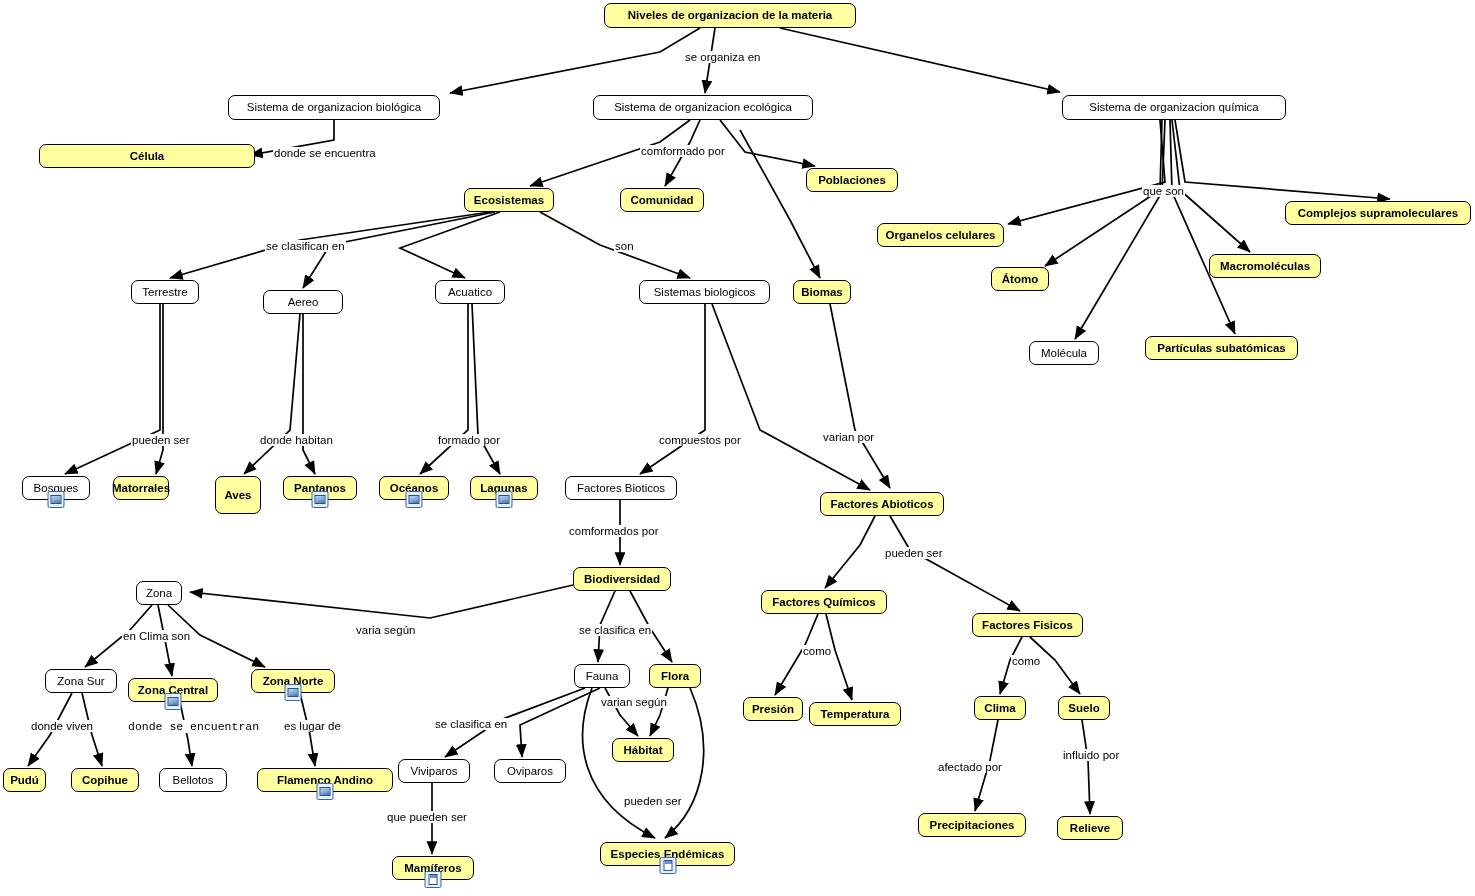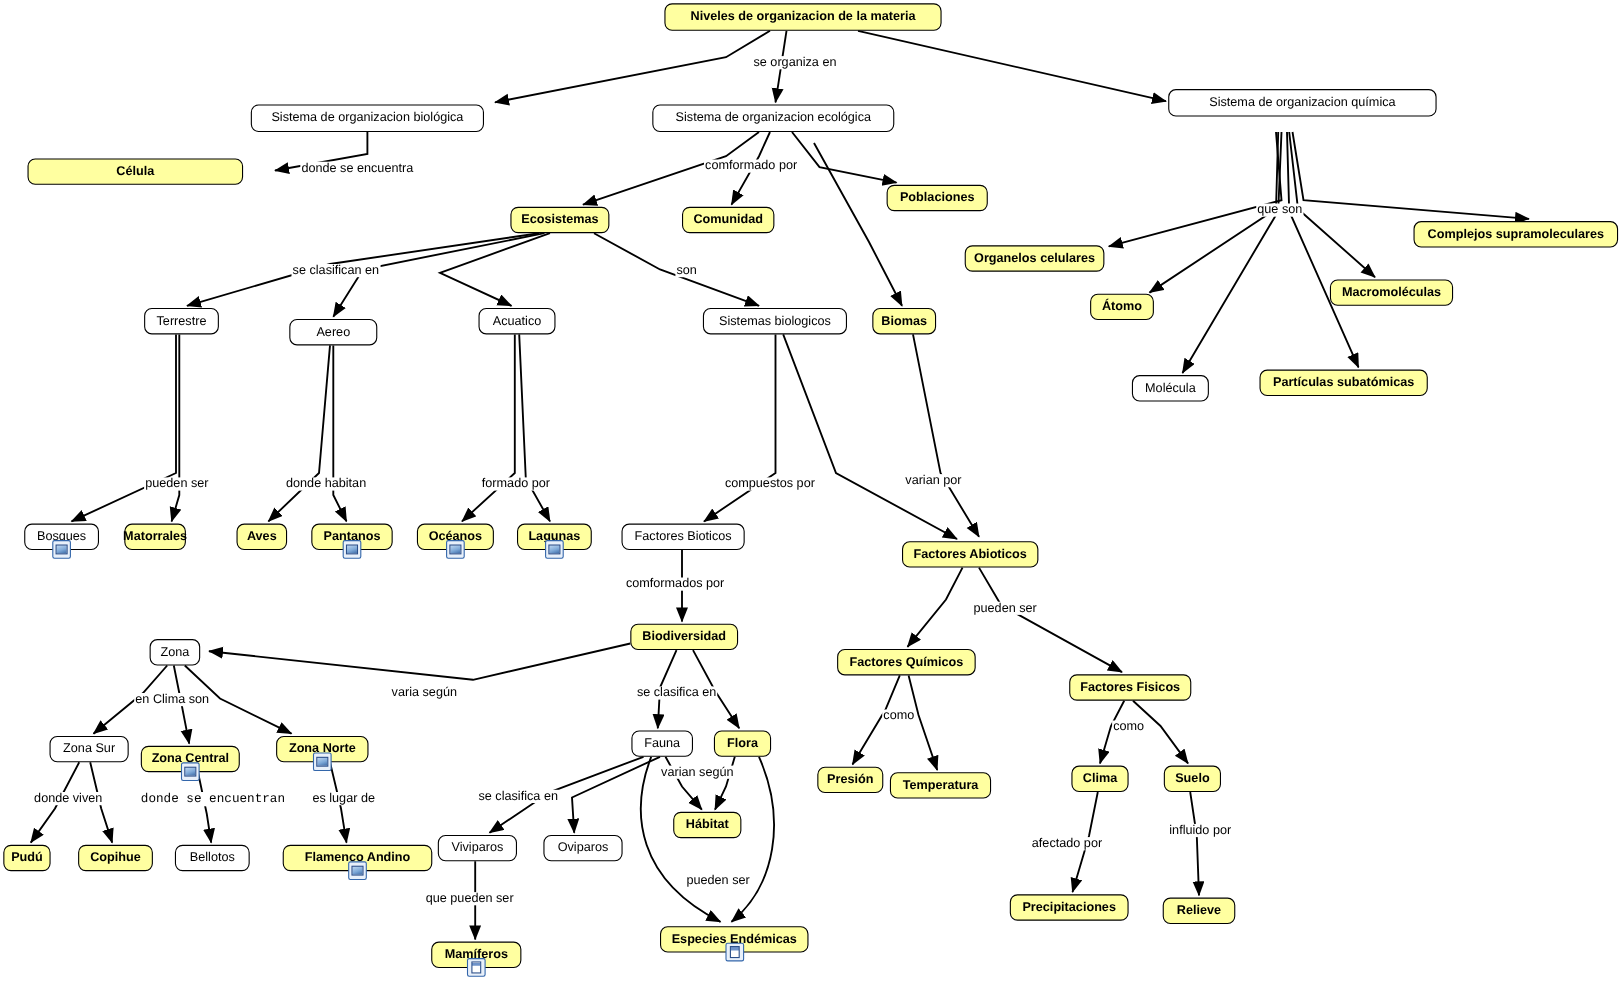--- a/index.html
+++ b/index.html
@@ -184,24 +184,24 @@
   <div id="nodes">
       <div class="node yellow" style="left: 604px; top: 3px; width: 252px; height: 25px;">
         <span>Niveles de organizacion de la materia</span>
       </div>
       <div class="node" style="left: 228px; top: 95px; width: 212px; height: 25px;">
         <span>Sistema de organizacion biológica</span>
       </div>
       <div class="node" style="left: 593px; top: 95px; width: 220px; height: 25px;">
         <span>Sistema de organizacion ecológica</span>
       </div>
-      <div class="node" style="left: 1062px; top: 81px; width: 244px; height: 25px;">
+      <div class="node" style="left: 1062px; top: 95px; width: 224px; height: 25px;">
         <span>Sistema de organizacion química</span>
       </div>
-      <div class="node yellow" style="left: 25px; top: 144px; width: 196px; height: 24px;">
+      <div class="node yellow" style="left: 39px; top: 144px; width: 216px; height: 24px;">
         <span>Célula</span>
       </div>
       <div class="node yellow" style="left: 464px; top: 188px; width: 90px; height: 24px;">
         <span>Ecosistemas</span>
       </div>
       <div class="node yellow" style="left: 620px; top: 188px; width: 84px; height: 24px;">
         <span>Comunidad</span>
       </div>
       <div class="node yellow" style="left: 806px; top: 168px; width: 92px; height: 24px;">
         <span>Poblaciones</span>
@@ -239,21 +239,21 @@
       <div class="node yellow" style="left: 793px; top: 280px; width: 58px; height: 24px;">
         <span>Biomas</span>
       </div>
       <div class="node" style="left: 22px; top: 476px; width: 68px; height: 24px;">
         <span>Bosques</span>
         <span class="badge img"></span>
       </div>
       <div class="node yellow" style="left: 113px; top: 476px; width: 56px; height: 24px;">
         <span>Matorrales</span>
       </div>
-      <div class="node yellow" style="left: 215px; top: 476px; width: 46px; height: 24px;">
+      <div class="node yellow" style="left: 215px; top: 476px; width: 46px; height: 38px;">
         <span>Aves</span>
       </div>
       <div class="node yellow" style="left: 283px; top: 476px; width: 74px; height: 24px;">
         <span>Pantanos</span>
         <span class="badge img"></span>
       </div>
       <div class="node yellow" style="left: 379px; top: 476px; width: 70px; height: 24px;">
         <span>Océanos</span>
         <span class="badge img"></span>
       </div>

